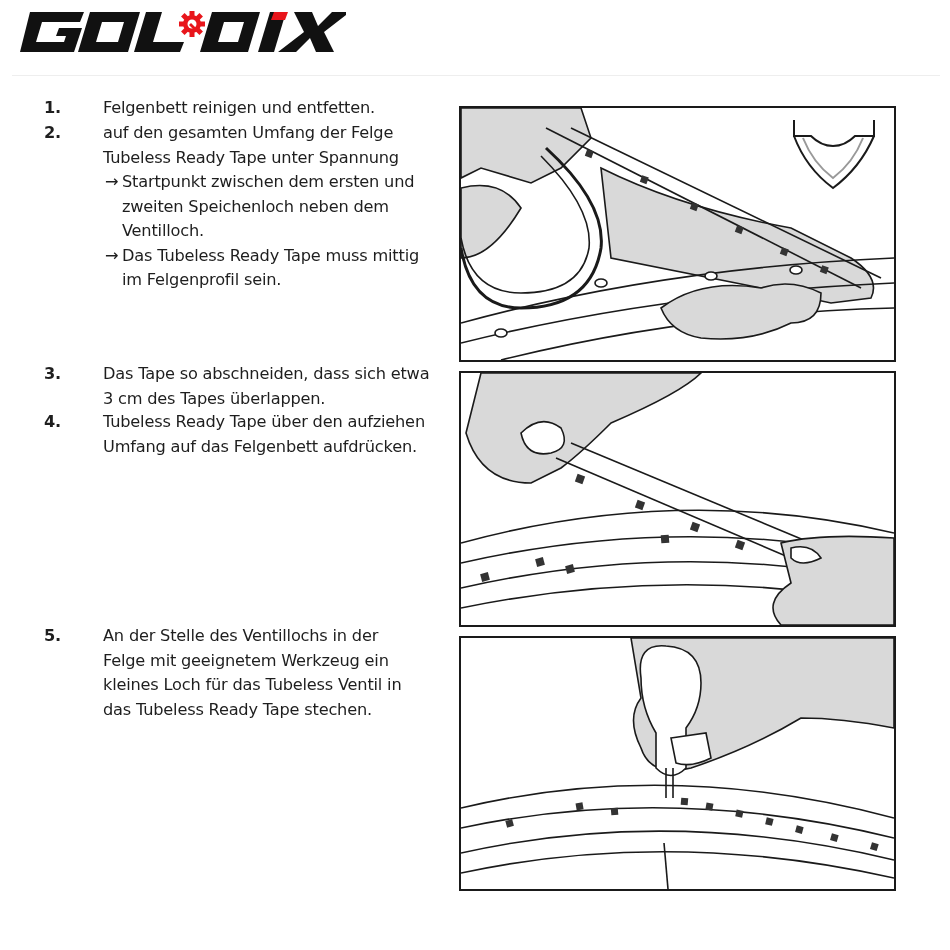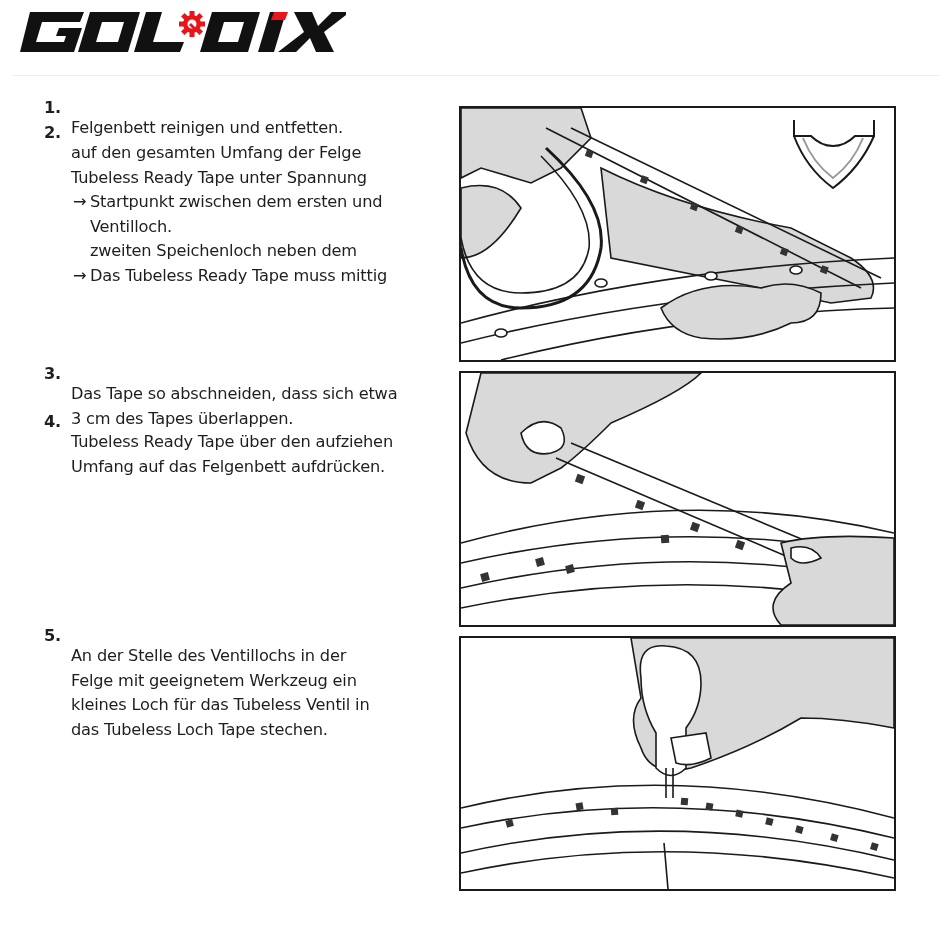--- a/index.html
+++ b/index.html
@@ -5,21 +5,21 @@
   * { box-sizing: border-box; margin: 0; padding: 0; }
   html, body { width: 950px; height: 950px; background: #ffffff; overflow: hidden; }
   body { position: relative; font-family: "DejaVu Sans", "Liberation Sans", sans-serif; color: #1e1e1e; }
 
   .logo { position: absolute; left: 16px; top: 8px; width: 330px; height: 48px; }
   .separator { position: absolute; left: 12px; top: 75px; width: 928px; height: 1px; background: #eeeeee; }
 
   .steps { position: absolute; left: 0; top: 0; width: 450px; height: 950px; }
   .step { position: absolute; left: 44px; width: 400px; font-size: 16.2px; line-height: 24.5px; letter-spacing: -0.2px; }
   .step .num { position: absolute; left: 0; top: 0; font-weight: bold; width: 36px; }
-  .step .txt { position: absolute; left: 27px; width: 360px; margin-top: 20px; }
+  .step .txt { position: absolute; left: 59px; width: 360px; }
   .sub { position: relative; padding-left: 19px; }
   .sub .arrow { position: absolute; left: 2px; top: 0; }
 
   .frame { position: absolute; left: 459px; width: 437px; border: 2px solid #1a1a1a; background: #fff; overflow: hidden; }
   .frame svg { display: block; width: 100%; height: 100%; }
 </style>
 </head>
 <body>
 
 <div class="logo">
@@ -71,26 +71,27 @@
   </div>
 
   <div class="step" style="top:121px;">
     <span class="num">2.</span>
     <div class="txt">
       <div>auf den gesamten Umfang der Felge</div>
       <div>Tubeless Ready Tape unter Spannung</div>
       <div class="sub">
         <span class="arrow">→</span>
         <div>Startpunkt zwischen dem ersten und</div>
+        <div>zweiten Speichenloch neben dem</div>
         <div>Ventilloch.</div>
-        <div>zweiten Speichenloch neben dem</div>
       </div>
       <div class="sub">
         <span class="arrow">→</span>
         <div>Das Tubeless Ready Tape muss mittig</div>
+        <div>im Felgenprofil sein.</div>
       </div>
     </div>
   </div>
 
   <div class="step" style="top:362px;">
     <span class="num">3.</span>
     <div class="txt">
       <div>Das Tape so abschneiden, dass sich etwa</div>
       <div>3 cm des Tapes überlappen.</div>
     </div>
@@ -103,21 +104,21 @@
       <div>Umfang auf das Felgenbett aufdrücken.</div>
     </div>
   </div>
 
   <div class="step" style="top:624px;">
     <span class="num">5.</span>
     <div class="txt">
       <div>An der Stelle des Ventillochs in der</div>
       <div>Felge mit geeignetem Werkzeug ein</div>
       <div>kleines Loch für das Tubeless Ventil in</div>
-      <div>das Tubeless Loch Tape stechen.</div>
+      <div>das Tubeless Ready Tape stechen.</div>
     </div>
   </div>
 </div>
 
 <div class="frame" style="top:106px; height:256px;">
   <svg viewBox="0 0 433 252" preserveAspectRatio="none">
     <g stroke="#1a1a1a" stroke-width="1.6" fill="none">
 
       <path d="M0 0 H120 L130 30 L100 60 L70 75 L20 60 L0 70 Z" fill="#d9d9d9"></path>
       <path d="M0 80 Q40 70 60 100 Q30 150 0 150 Z" fill="#d9d9d9"></path>

